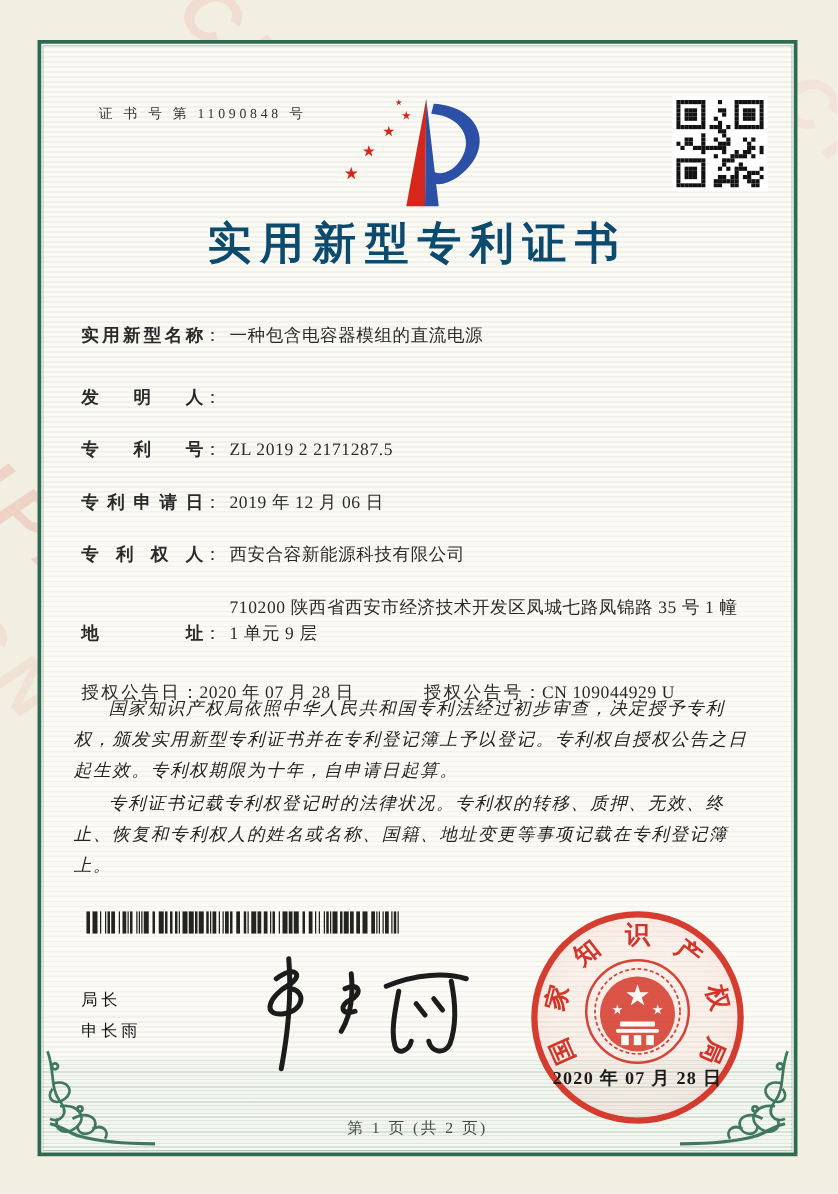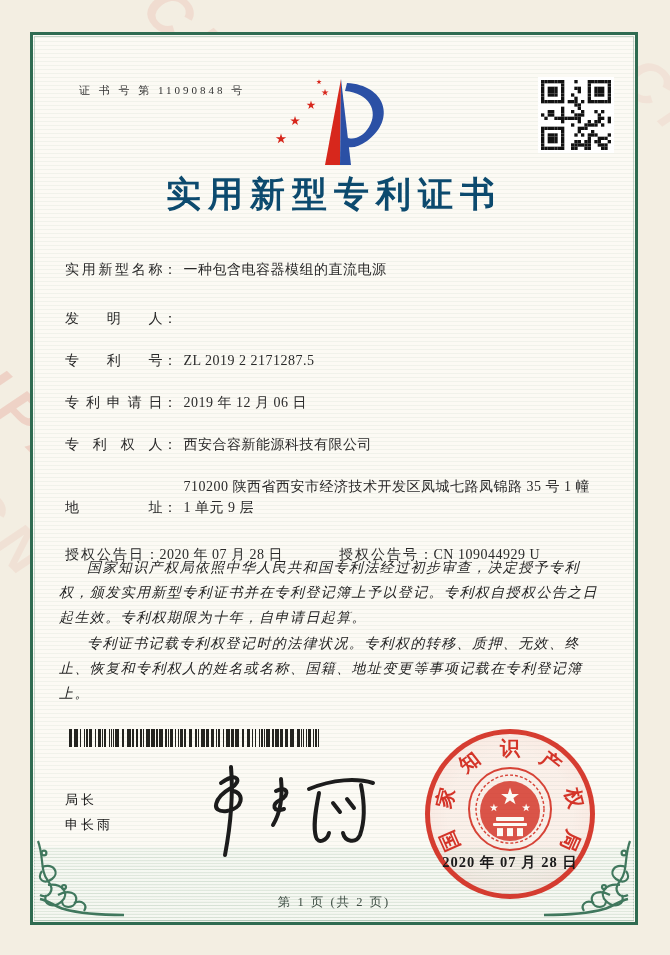--- a/index.html
+++ b/index.html
@@ -40,21 +40,21 @@
   .logo{position:absolute;left:50%;transform:translateX(-50%);top:40px;}
   .qr{position:absolute;right:21px;top:42px;width:76px;height:76px;background:#fff;padding:3px;box-sizing:border-box;}
   .title{
     position:absolute;left:0;top:136px;width:100%;text-align:center;
     font-size:35px;font-weight:bold;letter-spacing:7px;color:#0c4a6e;
   }
   
   .fields{position:absolute;left:32px;right:38px;top:224px;font-size:14px;color:#2a2a2a;letter-spacing:.5px;}
   .frow{display:flex;margin-bottom:21px;line-height:1.5;}
   .frow-name{margin-bottom:28px;}
-  .flabel{width:98px;flex:none;text-align:justify;text-align-last:justify;}
+  .flabel{width:98px;flex:none;text-align:justify;text-align-last:justify;font-weight:bold;}
   .fcolon{flex:none;margin-right:6px;}
   .fvalue{flex:1;}
   .grant-row{display:flex;line-height:1.5;margin-top:26px;}
   .grant-group{display:flex;}
   .grant-gap{width:56px;flex:none;}
   .glabel{letter-spacing:2px;}
   
   .paras{
     position:absolute;left:26px;right:26px;top:520px;
     font-size:14px;line-height:1.8;color:#242424;letter-spacing:1.4px;

